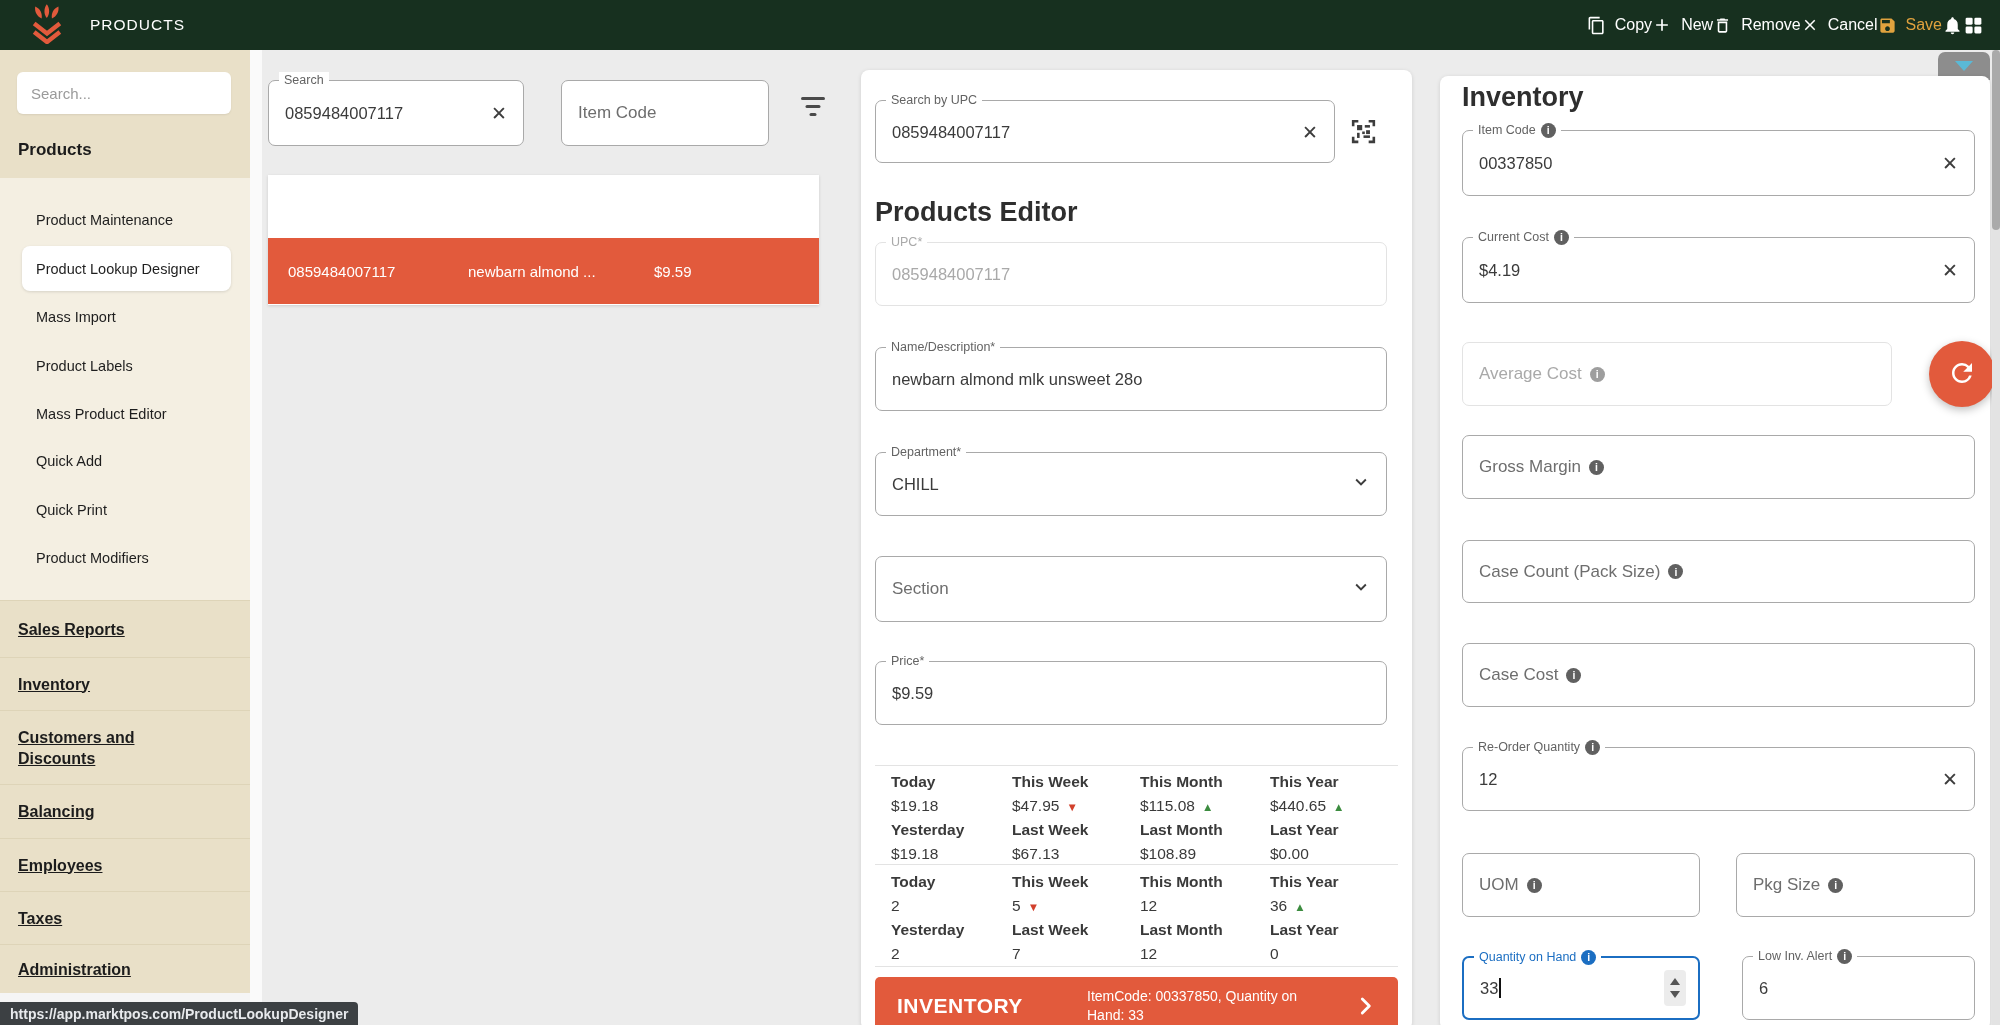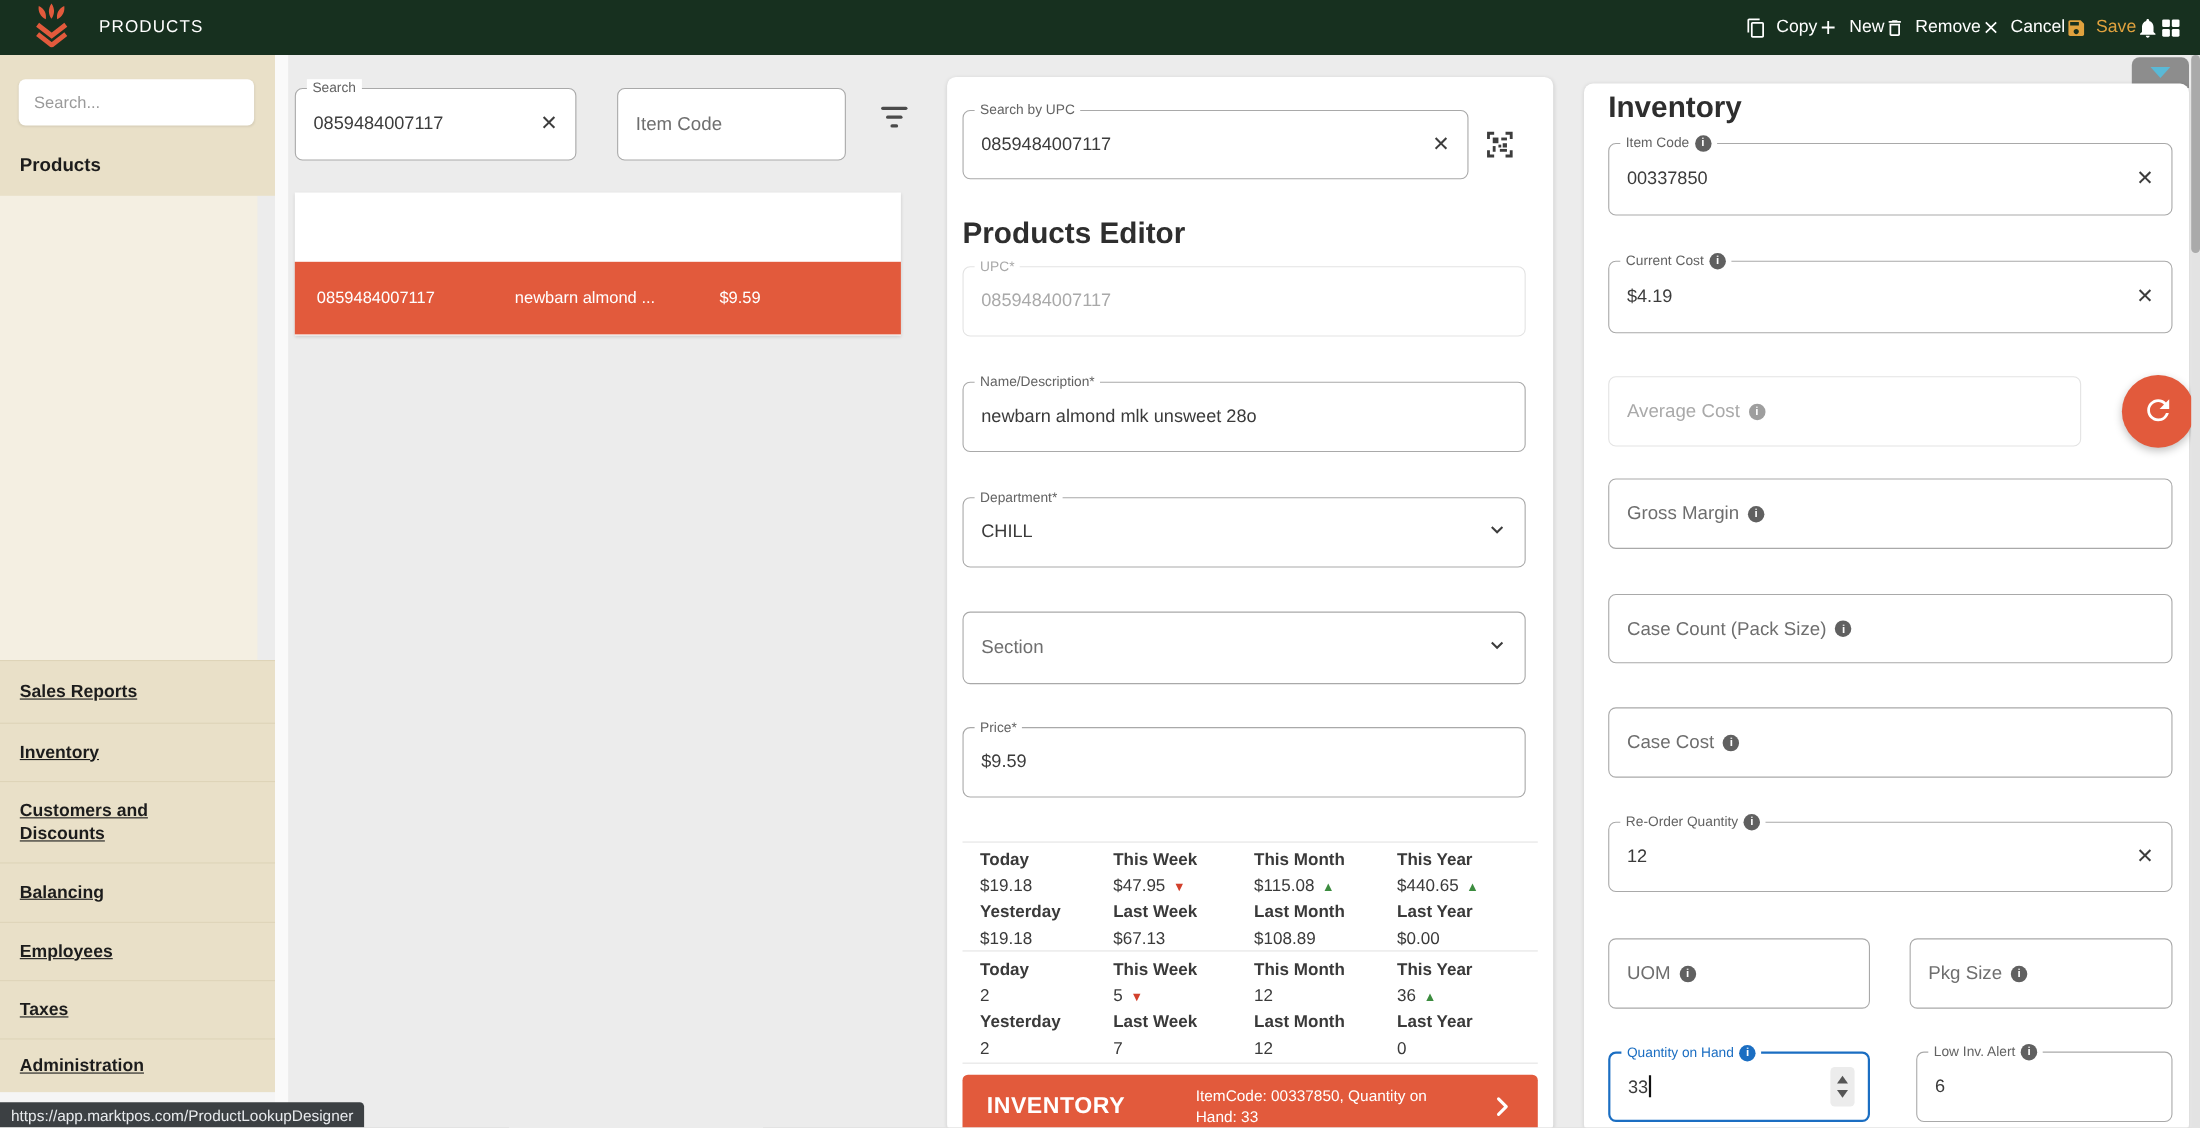--- a/index.html
+++ b/index.html
@@ -81,21 +81,21 @@
   .collapse-tab i{position:absolute;left:50%;top:9px;transform:translateX(-50%);width:0;height:0;
                   border-left:9px solid transparent;border-right:9px solid transparent;border-top:10px solid #5ab9d6;}
   .fab{position:absolute;left:1929px;top:341px;width:66px;height:66px;border-radius:50%;background:#e25a3c;border:none;cursor:pointer;
        display:flex;align-items:center;justify-content:center;box-shadow:0 3px 8px rgba(0,0,0,.25);}
   .spinner{position:absolute;right:12px;top:50%;transform:translateY(-50%);width:22px;height:36px;background:#ececec;border-radius:4px;cursor:pointer;}
   .spinner i{position:absolute;left:50%;transform:translateX(-50%);width:0;height:0;border-left:5px solid transparent;border-right:5px solid transparent;}
   .spinner .up{top:8px;border-bottom:7px solid #555;}
   .spinner .dn{bottom:8px;border-top:7px solid #555;}
   
   .tooltip{position:absolute;left:0;top:1002px;height:23px;background:#3c4043;color:#e8eaed;font-size:14px;
-           display:flex;align-items:center;padding:0 10px;border-radius:0 4px 0 0;z-index:50;white-space:nowrap;}
+           display:flex;align-items:center;padding:0 10px;border-radius:0 4px 0 0;z-index:50;white-space:nowrap;font-weight:bold;}
   .vscroll{position:absolute;left:1992px;top:50px;width:8px;height:975px;background:#e3e3e3;}
   .vthumb{position:absolute;left:0;top:0;width:8px;height:180px;background:#aaa;border-radius:4px;}
 </style>
 </head>
 <body>
 
 <div id="screen">
 
   <header class="topbar">
     <div class="brand">
@@ -165,20 +165,30 @@
           </svg>
       </button>
     </div>
   </header>
 
   <aside class="sidebar">
     <div class="sb-top">
       <input class="sb-search" type="text" placeholder="Search..." style="">
       <div class="sb-group-header">Products</div>
     </div>
+    <nav class="sb-items">
+      <div class="sb-item" style="top:19px">Product Maintenance</div>
+      <div class="sb-item active" style="top:68px">Product Lookup Designer</div>
+      <div class="sb-item" style="top:116px">Mass Import</div>
+      <div class="sb-item" style="top:165px">Product Labels</div>
+      <div class="sb-item" style="top:213px">Mass Product Editor</div>
+      <div class="sb-item" style="top:260px">Quick Add</div>
+      <div class="sb-item" style="top:309px">Quick Print</div>
+      <div class="sb-item" style="top:357px">Product Modifiers</div>
+    </nav>
     <nav class="sb-sections">
       <div class="sb-section" style="top:0;height:57px">
           <span>Sales Reports</span>
         </div>
       <div class="sb-section" style="top:57px;height:53px">
           <span>Inventory</span>
         </div>
       <div class="sb-section" style="top:110px;height:74px">
           <span>Customers and Discounts</span>
         </div>

